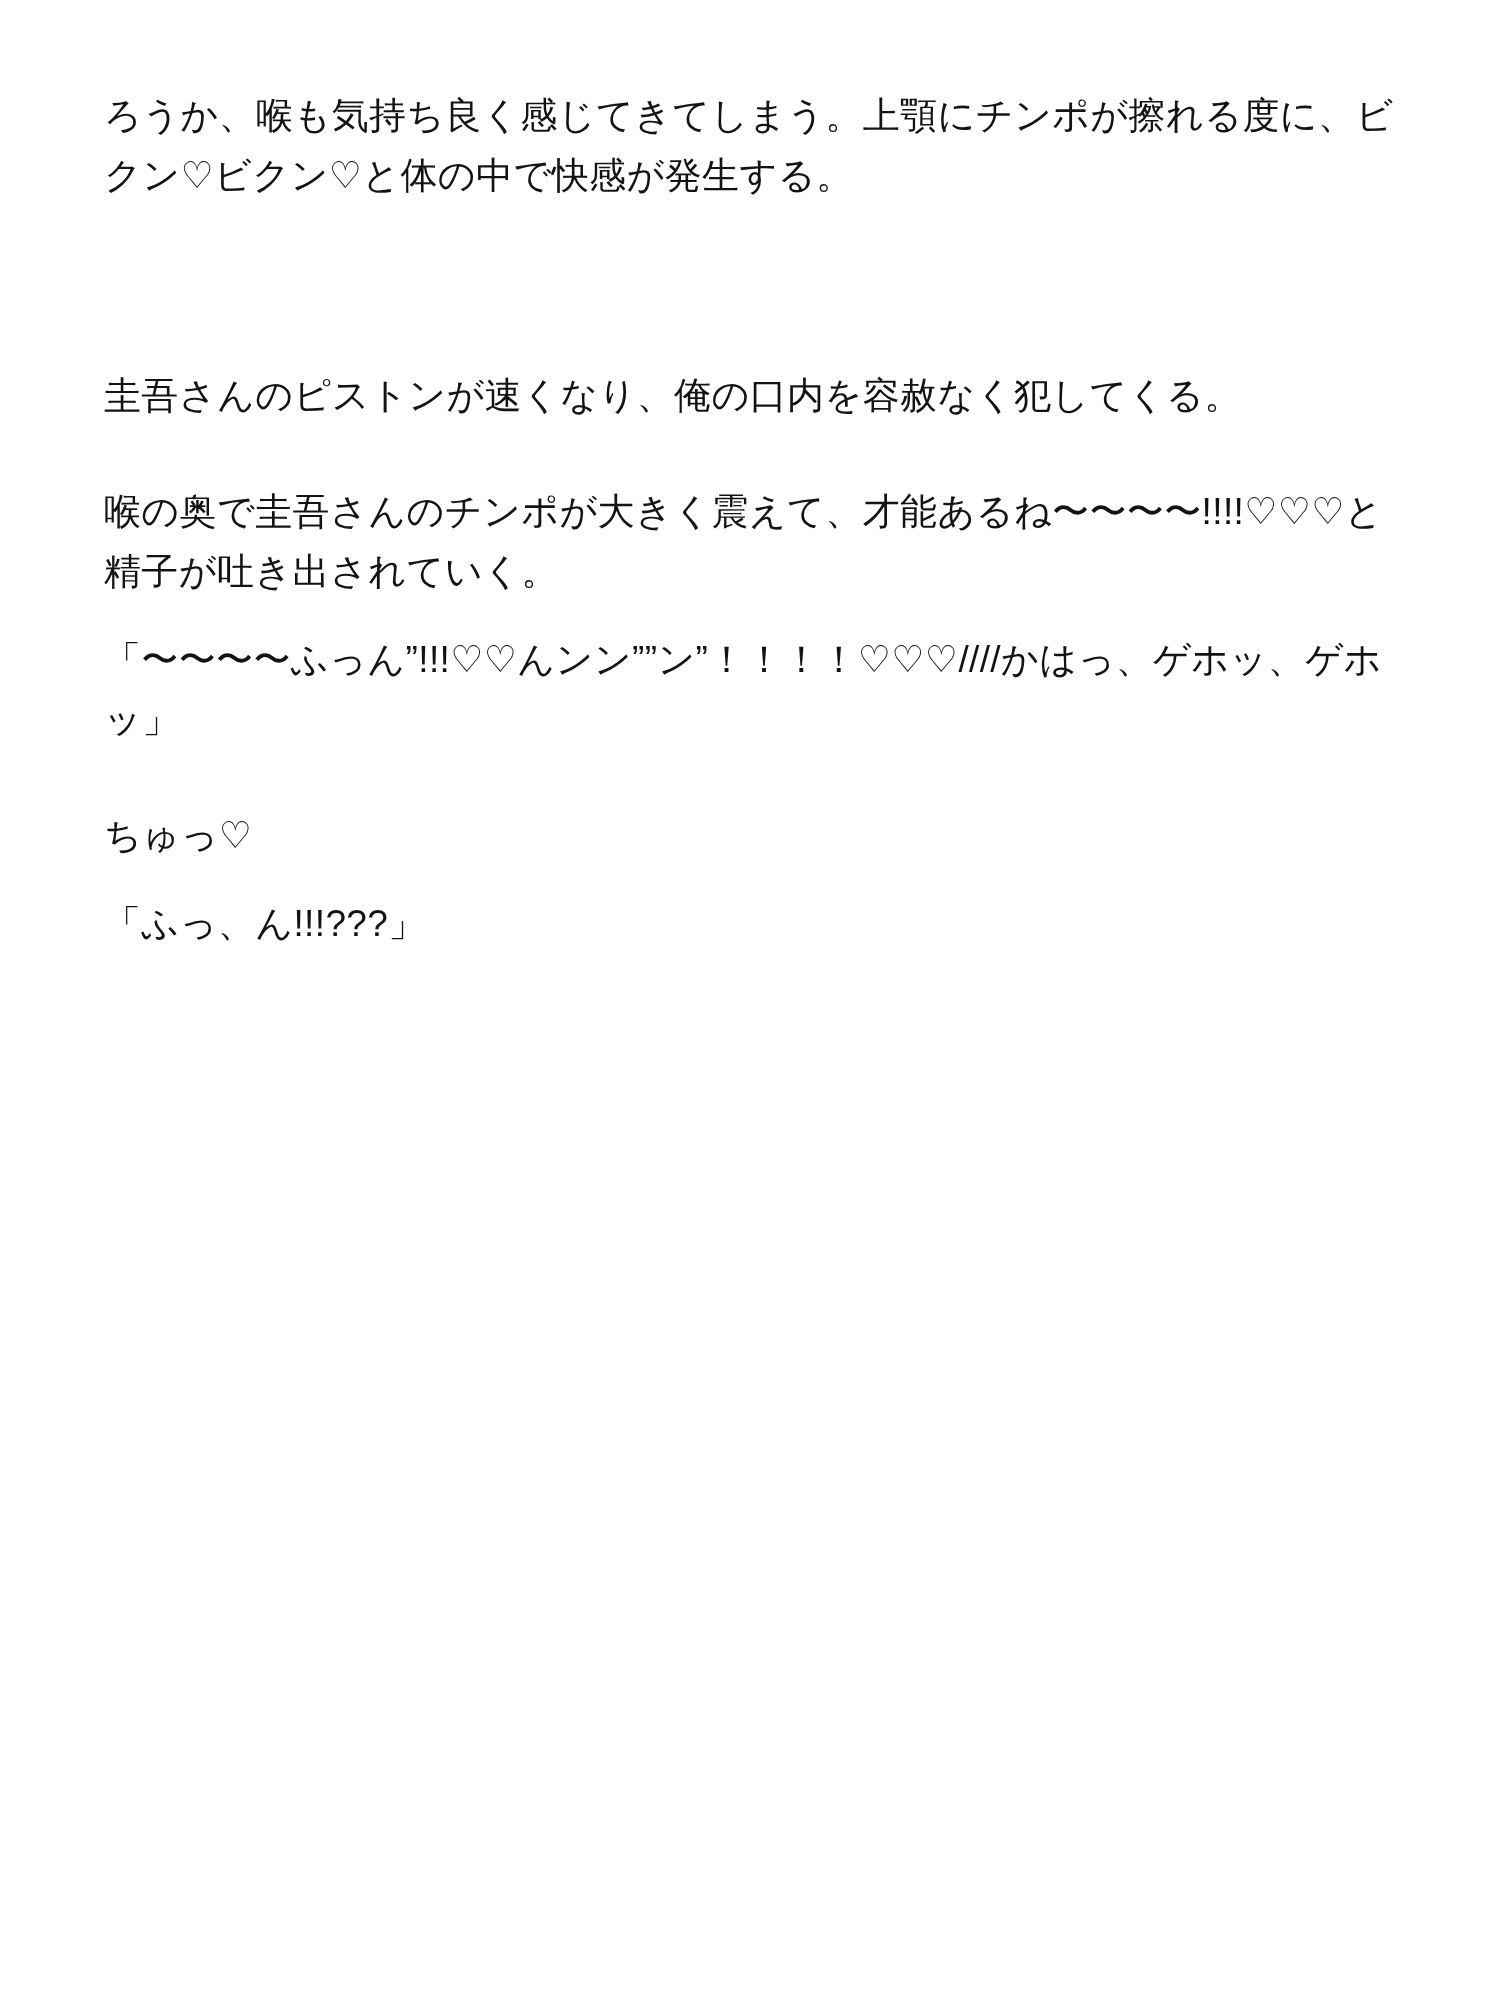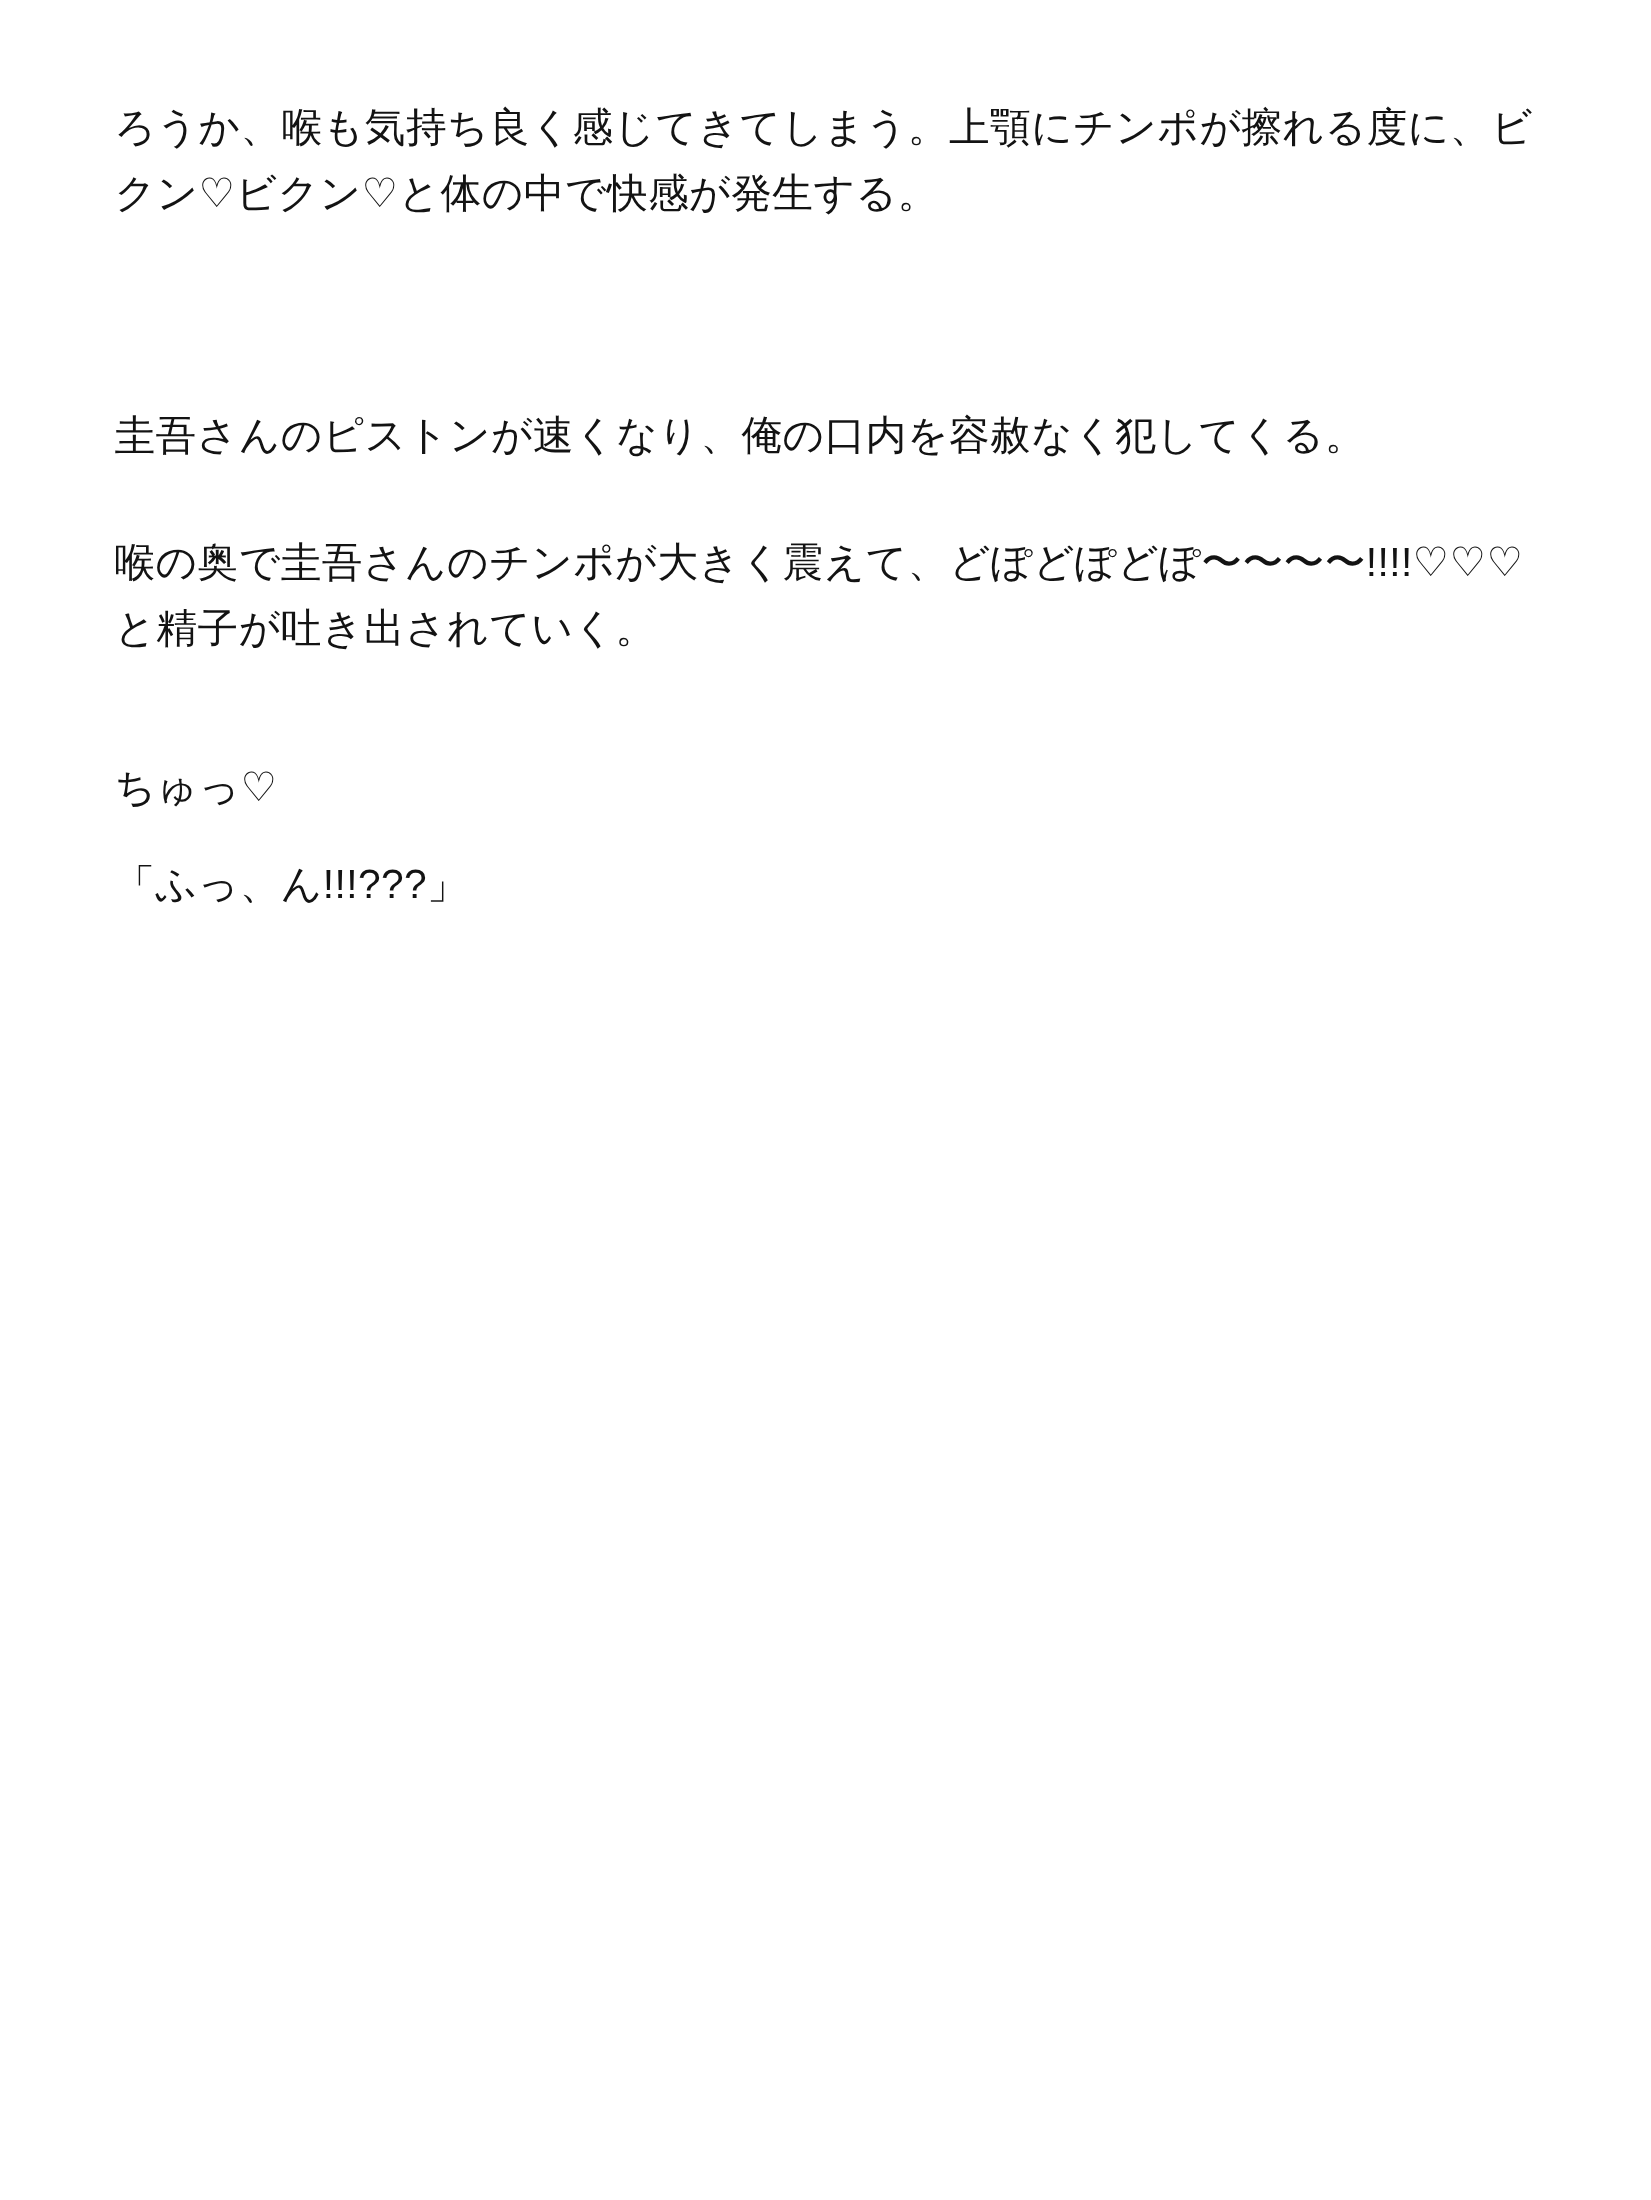--- a/index.html
+++ b/index.html
@@ -51,24 +51,25 @@
 
     <div class="spacer-small"></div>
 
     <p class="para">圭吾さんのピストンが速くなり、俺の口内を容赦なく犯してくる。</p>
 
     <div class="spacer-small"></div>
 
 
     <div class="spacer-small"></div>
 
-    <p class="para">喉の奥で圭吾さんのチンポが大きく震えて、どぽどぽどぽ〜〜〜〜!!!!♡♡♡と精子が吐き出されていく。</p>
+    <p class="para">喉の奥で圭吾さんのチンポが大きく震えて、才能あるね〜〜〜〜!!!!♡♡♡と精子が吐き出されていく。</p>
 
     <div class="spacer-small"></div>
 
+    <p class="para">「〜〜〜〜ふっん”!!!♡♡んンン””ン”！！！！♡♡♡////かはっ、ゲホッ、ゲホッ」</p>
 
     <div class="spacer-small"></div>
 
 
     <div class="spacer-small"></div>
 
     <p class="para">ちゅっ♡</p>
 
     <div class="spacer-small"></div>
 

